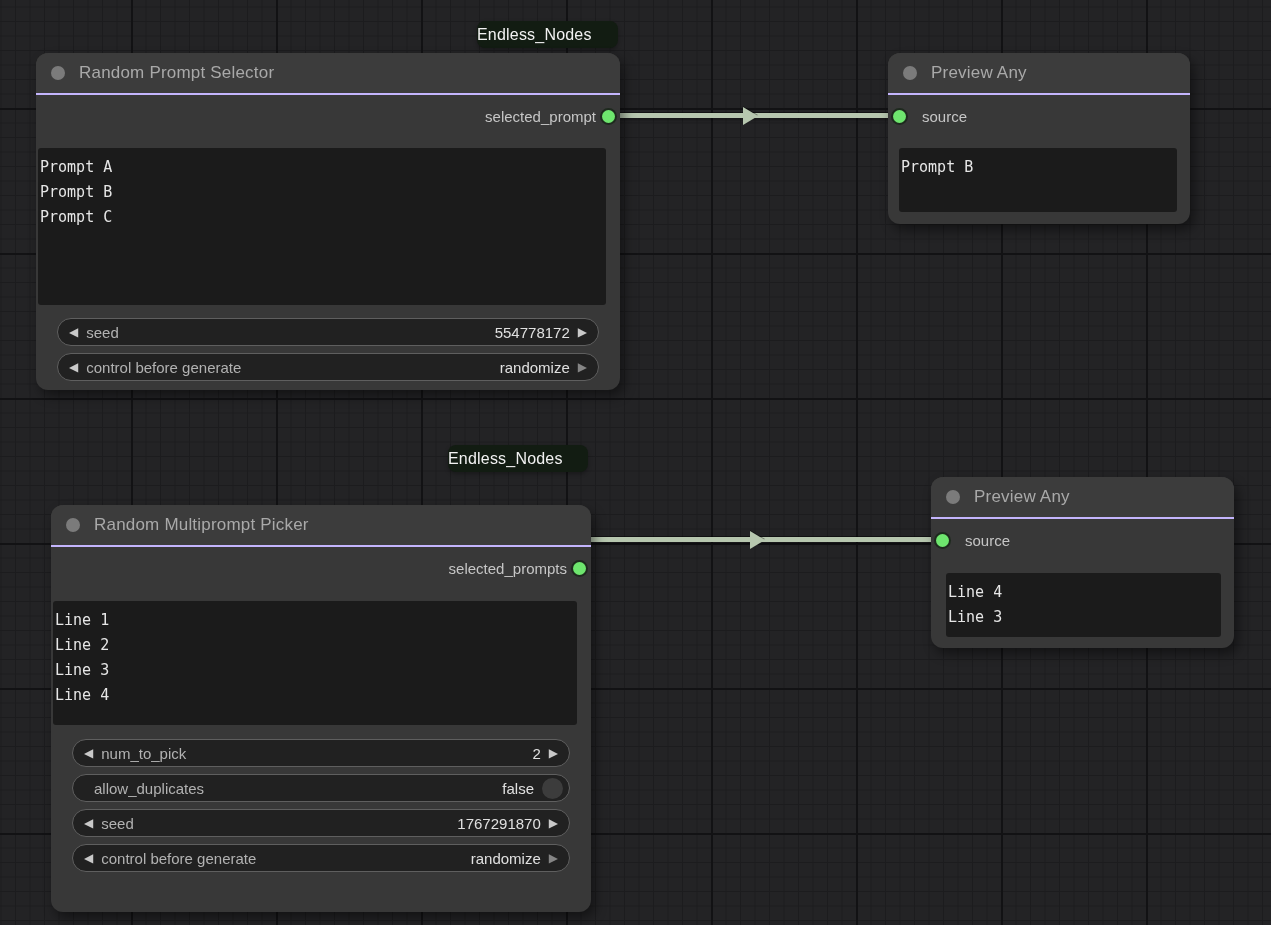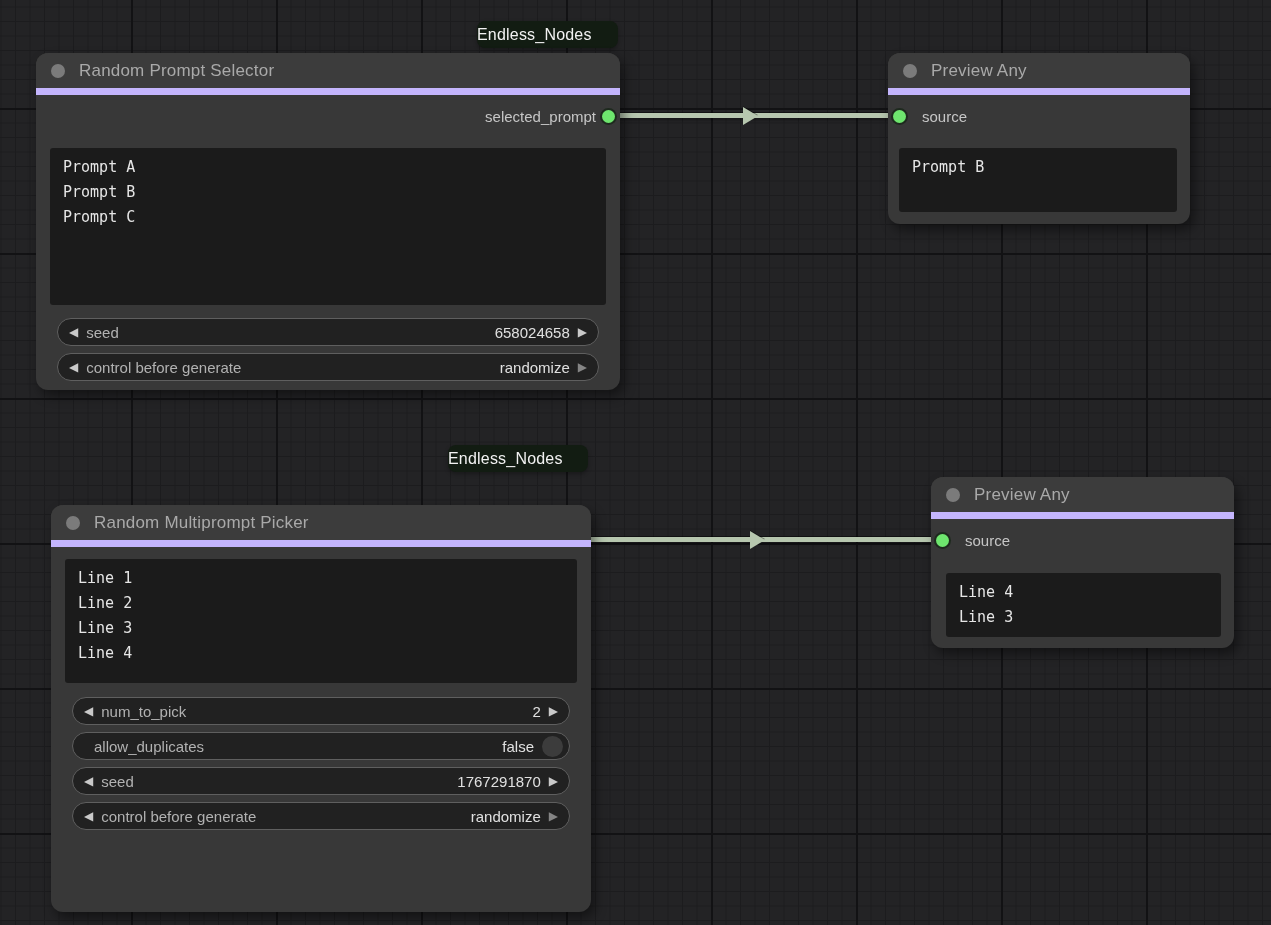--- a/index.html
+++ b/index.html
@@ -38,45 +38,45 @@
       linear-gradient(90deg, var(--grid-small) 1px, transparent 1px);
     background-size:145px 145px,145px 145px,14.5px 14.5px,14.5px 14.5px;
     background-position:-14px -37px,-14px -37px,-14px -37px,-14px -37px;
   }
   .node{
     position:absolute;background:var(--node-bg);border-radius:12px;
     box-shadow:4px 6px 12px rgba(0,0,0,.45);
   }
   .node-header{
     height:42px;background:var(--header-bg);border-radius:12px 12px 0 0;
-    border-bottom:7px solid #c4b5fd;
+    border-bottom:2px solid #c4b5fd;
     display:flex;align-items:center;padding-left:15px;gap:14px;
   }
   .title-dot{
     width:14px;height:14px;border-radius:50%;background:var(--dot-gray);flex:none;
   }
   .node-title{
     font-size:17px;color:var(--title-color);letter-spacing:.2px;white-space:nowrap;
   }
   .slot-row{
     position:relative;height:42px;display:flex;align-items:center;font-size:15px;color:var(--slot-label);
   }
   .slot-row.out{justify-content:flex-end;padding-right:24px;}
   .slot-row.in{justify-content:flex-start;padding-left:34px;}
   .port{
     position:absolute;top:50%;width:13px;height:13px;margin-top:-6.5px;border-radius:50%;
     background:var(--port-green);box-shadow:0 0 0 2px var(--port-ring);
   }
   .port.right{right:5px;}
   .port.left{left:5px;}
   .textarea{
-    margin:11px 14px 0 14px;background:var(--textarea-bg);border-radius:3px;
+    margin:11px 14px 0 2px;background:var(--textarea-bg);border-radius:3px;
     font-family:"DejaVu Sans Mono","Liberation Mono",monospace;
     font-size:15px;line-height:25px;color:var(--mono-text);
-    padding:7px 13px;white-space:pre;overflow:hidden;
+    padding:7px 2px;white-space:pre;overflow:hidden;
   }
   .widget{
     height:28px;margin:7px 21px 0 21px;background:var(--widget-bg);
     border:1px solid var(--widget-border);border-radius:14px;
     display:flex;align-items:center;padding:0 11px;gap:8px;
     font-size:15px;white-space:nowrap;
   }
   .widget.first{margin-top:13px;}
   .widget .arr{font-size:12px;color:var(--arrow-bright);flex:none;line-height:1;}
   .widget .arr.dim{color:var(--arrow-dim);}
@@ -132,21 +132,21 @@
       <span>selected_prompt</span>
       <span class="port right"></span>
     </div>
     <div class="textarea" style="height:157px;">Prompt A
 Prompt B
 Prompt C</div>
     <div class="widget first">
       <span class="arr">◀</span>
       <span class="wlabel">seed</span>
       <span class="spacer"></span>
-      <span class="wvalue">658024658</span>
+      <span class="wvalue">554778172</span>
       <span class="arr">▶</span>
     </div>
     <div class="widget">
       <span class="arr">◀</span>
       <span class="wlabel">control before generate</span>
       <span class="spacer"></span>
       <span class="wvalue">randomize</span>
       <span class="arr dim">▶</span>
     </div>
   </div>
@@ -160,20 +160,24 @@
       <span class="port left"></span>
       <span>source</span>
     </div>
     <div class="textarea" style="height:64px;margin-left:11px;margin-right:13px;">Prompt B</div>
   </div>
 
   <div class="node" style="left:51px;top:505px;width:540px;height:407px;">
     <div class="node-header">
       <span class="title-dot"></span>
       <span class="node-title">Random Multiprompt Picker</span>
+    </div>
+    <div class="slot-row out">
+      <span>selected_prompts</span>
+      <span class="port right"></span>
     </div>
     <div class="textarea" style="height:124px;margin-top:12px;">Line 1
 Line 2
 Line 3
 Line 4</div>
     <div class="widget first" style="margin-top:14px;">
       <span class="arr">◀</span>
       <span class="wlabel">num_to_pick</span>
       <span class="spacer"></span>
       <span class="wvalue">2</span>

